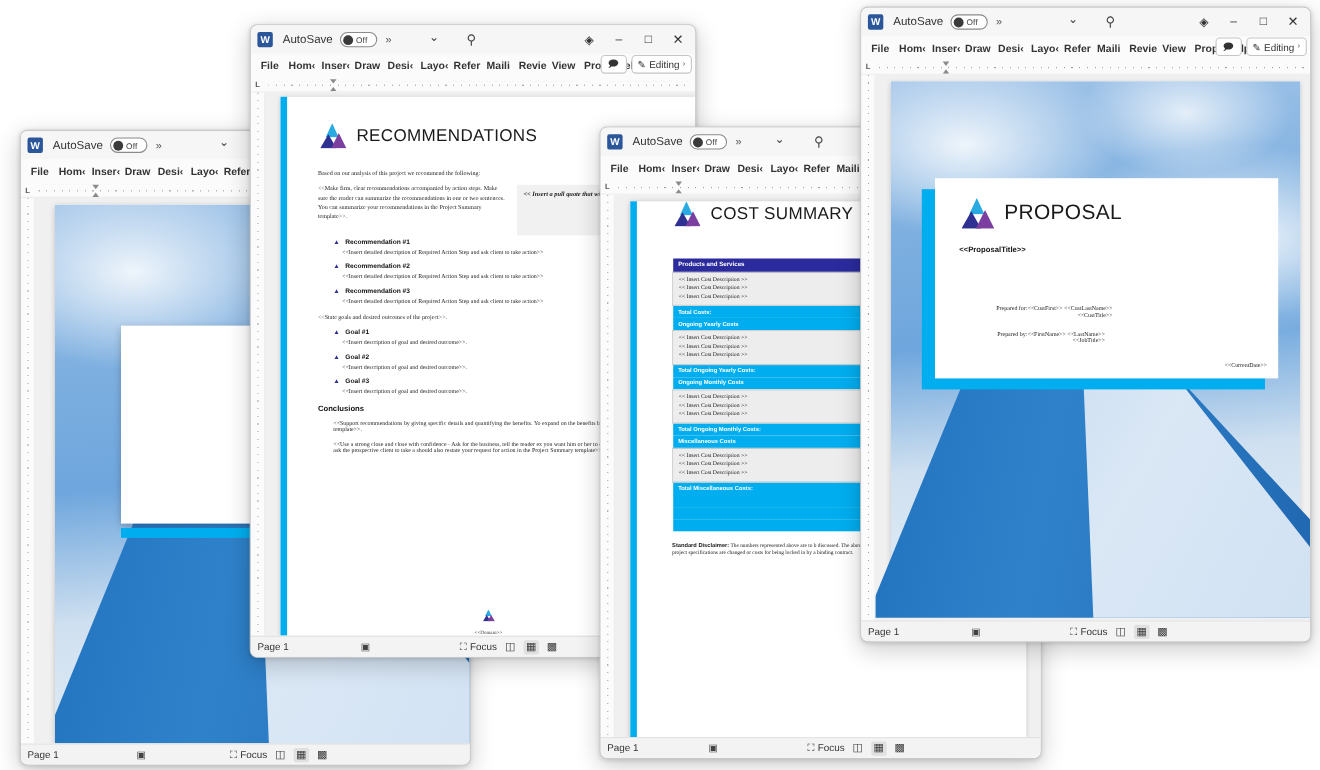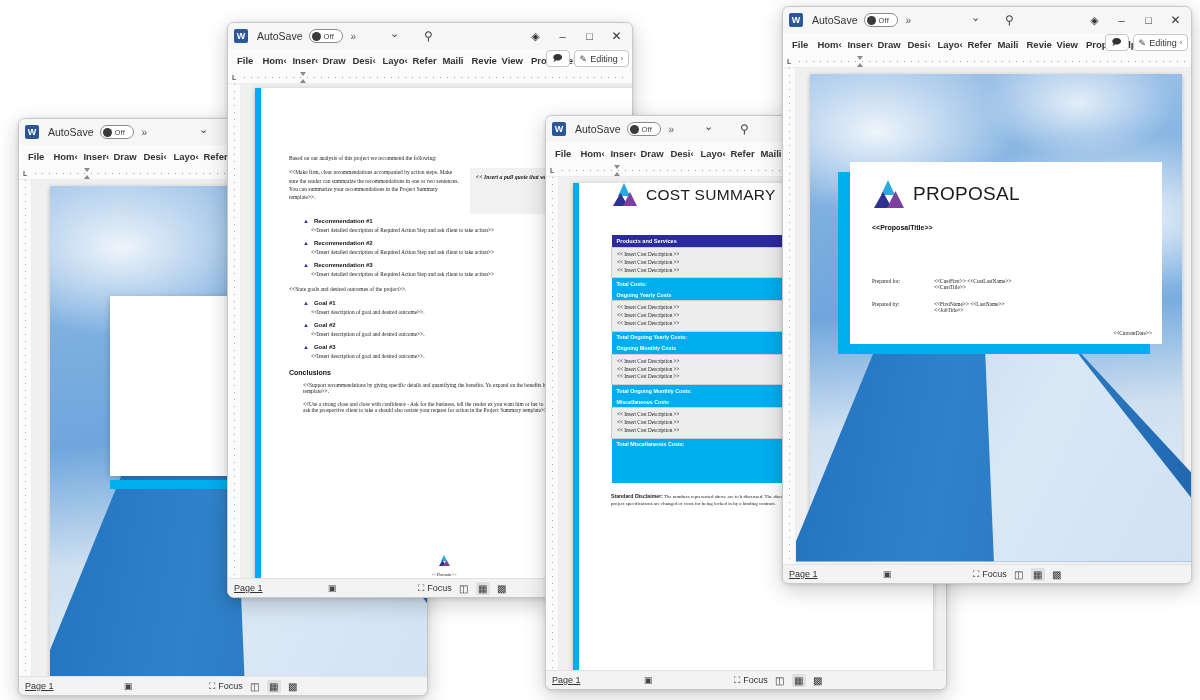--- a/index.html
+++ b/index.html
@@ -116,21 +116,21 @@
 
   
   .statusbar {
     height: 19px; flex: 0 0 19px;
     background: #f3f3f3; border-top: 1px solid #e3e3e3;
     display: flex; align-items: center;
     font-size: 9px; color: #333;
     padding: 0 6px;
     position: relative;
   }
-  .sb-page { margin-right: 4px; text-decoration: underline; }
+  .sb-page { margin-right: 4px; }
   .sb-acc { position: absolute; font-size: 9px; color: #444; }
   .sb-right { position: absolute; display: flex; align-items: center; gap: 5px; }
   .sb-focus { display:flex; align-items:center; gap:3px; font-size: 9px; }
   .viewicn { width: 14px; height: 13px; display:flex; align-items:center; justify-content:center;
              font-size: 10px; color:#3a3a3a; border-radius:2px; }
   .viewicn.active { background: #e0e0e0; }
 
   
   .sky {
     position: absolute; inset: 0;
@@ -329,20 +329,28 @@
       <span class="rl">L</span>
       <div class="rbar"></div>
       <div class="rindent" style="left:72px;"></div>
     </div>
     <div class="canvas">
       <div class="vruler"></div>
       <div class="docarea">
         <div class="page" style="left:14px; top:4px; width:378px; height:510px;">
           <div style="position:absolute; left:0; top:0; width:6px; height:510px; background:#00AEEF;"></div>
 
+          <div class="dochead" style="position:absolute; left:34px; top:24px;">
+            <div class="logo" style="width:26px; height:23px;">
+              <i class="tri-cyan" style="left:7px; top:0; width:12px; height:13px; clip-path:polygon(50% 0,100% 100%,0 100%);"></i>
+              <i class="tri-navy" style="left:2px; top:10px; width:15px; height:13px; clip-path:polygon(50% 0,100% 100%,0 100%);"></i>
+              <i class="tri-purp" style="left:12px; top:9px; width:14px; height:14px; clip-path:polygon(50% 0,100% 100%,0 100%);"></i>
+            </div>
+            <div class="htxt">RECOMMENDATIONS</div>
+          </div>
 
           <div class="body-serif" style="position:absolute; left:34px; top:66px; width:320px;">
             <div class="p">Based on our analysis of this project we recommend the following:</div>
             <div style="display:flex; gap:10px;">
               <div class="p" style="width:172px;">&lt;&lt;Make firm, clear recommendations accompanied by action steps.  Make sure the reader can summarize the recommendations in one or two sentences.  You can summarize your recommendations in the Project Summary template&gt;&gt;.</div>
               <div class="pullquote" style="width:140px; height:46px; overflow:hidden;">&lt;&lt; Insert a pull quote that will be in emphas text &gt;&gt;</div>
             </div>
 
             <div style="margin-top:4px;">
               <div class="bullet-h" style="margin-left:14px;">
@@ -608,21 +616,21 @@
       </div>
     </div>
     <div class="ruler">
       <span class="rl">L</span>
       <div class="rbar"></div>
       <div class="rindent" style="left:74px;"></div>
     </div>
     <div class="canvas">
       <div class="vruler"></div>
       <div class="docarea">
-        <div class="page" style="left:14px; top:6px; width:372px; height:478px;">
+        <div class="page" style="left:14px; top:6px; width:372px; height:478px;text-align:right;">
           <div class="sky"></div>
           <div class="dune"></div>
           <div class="dune-lit"></div>
 
           <div class="prop-frame" style="left:28px; top:98px; width:312px; height:182px;"></div>
           <div class="prop-white" style="left:40px; top:88px; width:312px; height:182px;">
             <div class="dochead" style="position:absolute; left:22px; top:18px;">
               <div class="logo" style="width:32px; height:28px;">
                 <i class="tri-cyan" style="left:9px; top:0; width:14px; height:15px; clip-path:polygon(50% 0,100% 100%,0 100%);"></i>
                 <i class="tri-navy" style="left:2px; top:12px; width:18px; height:16px; clip-path:polygon(50% 0,100% 100%,0 100%);"></i>

